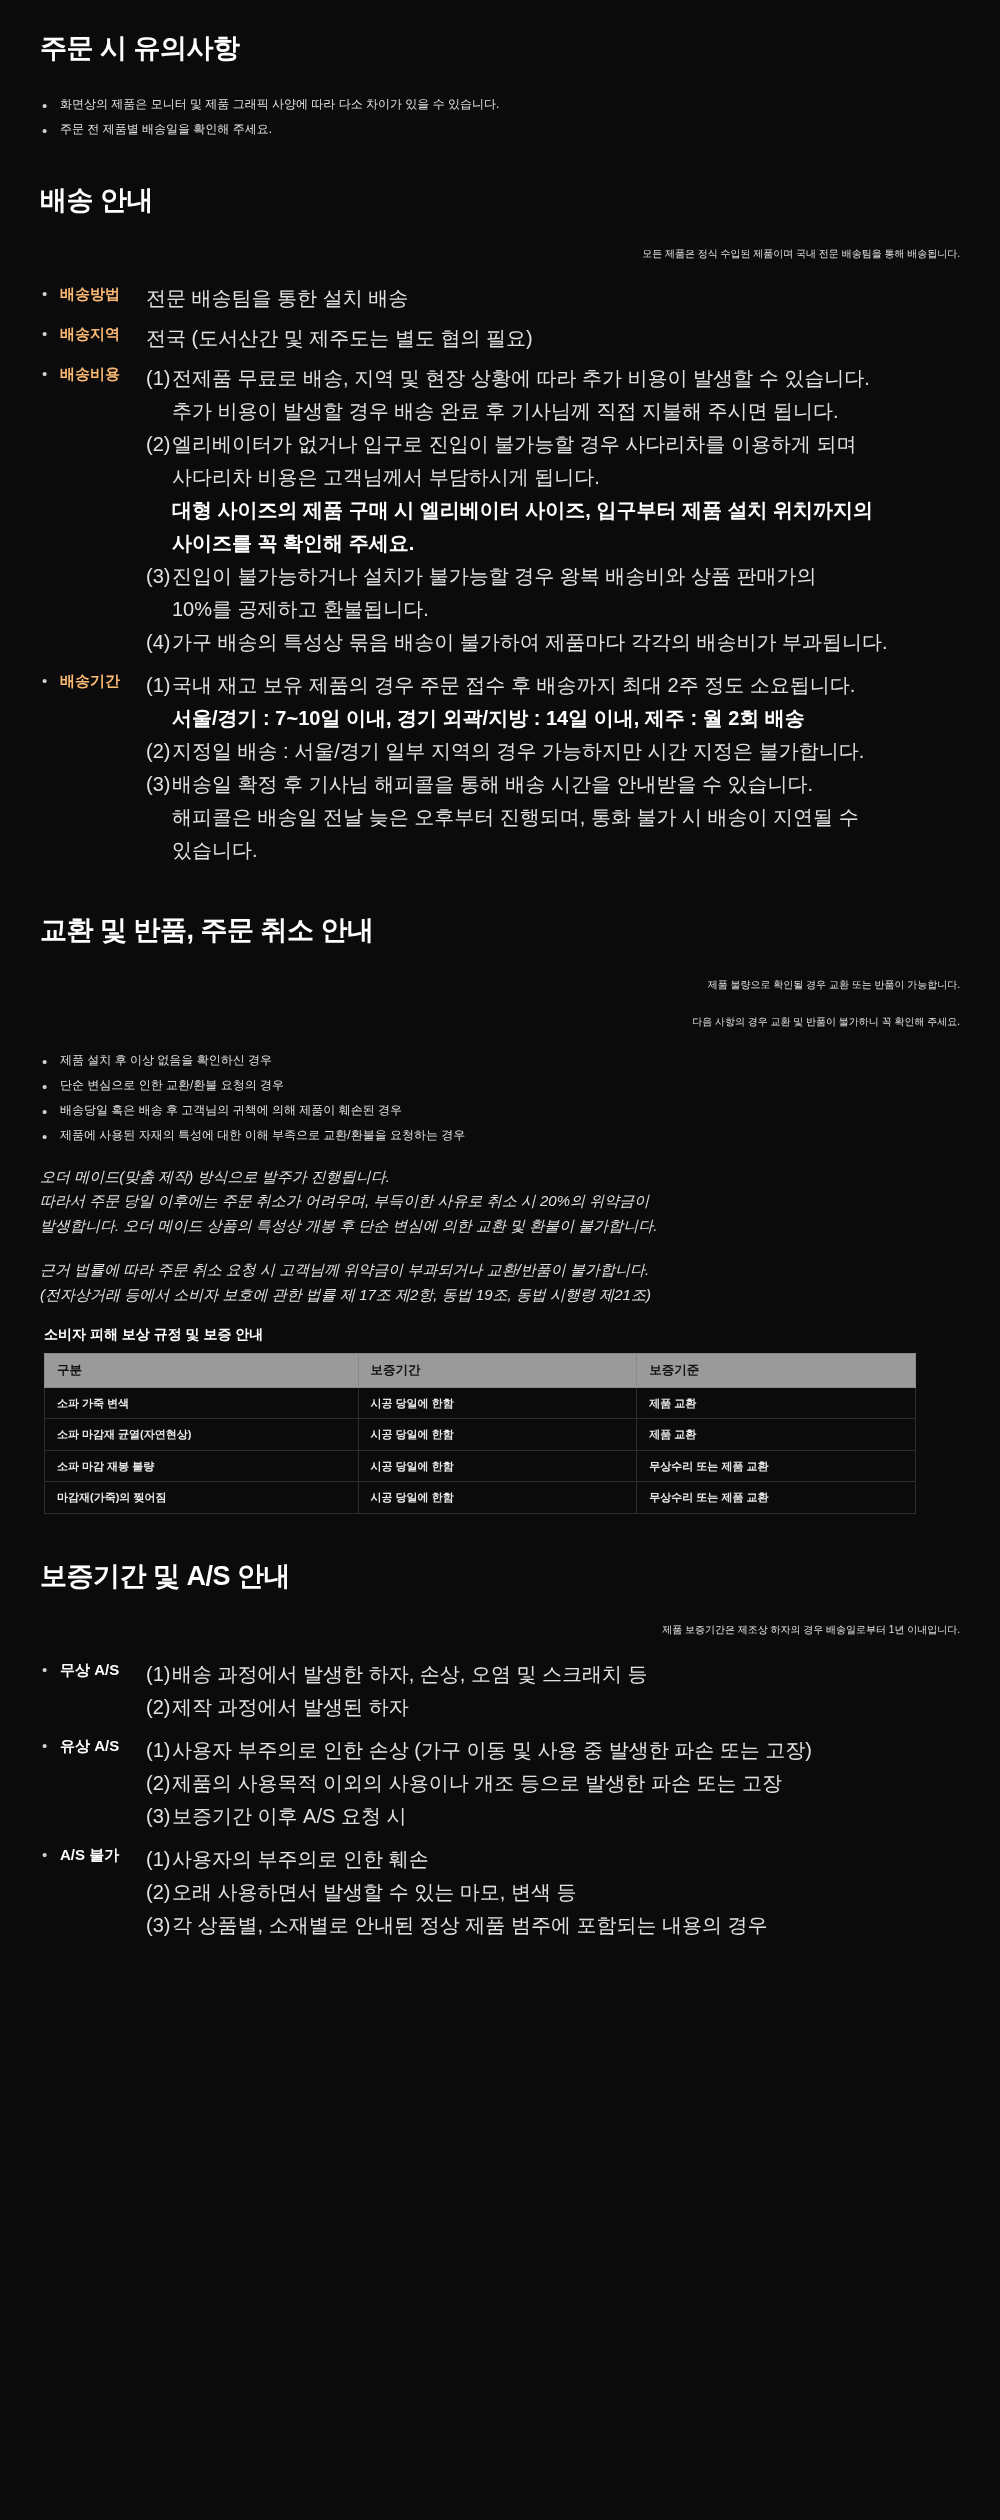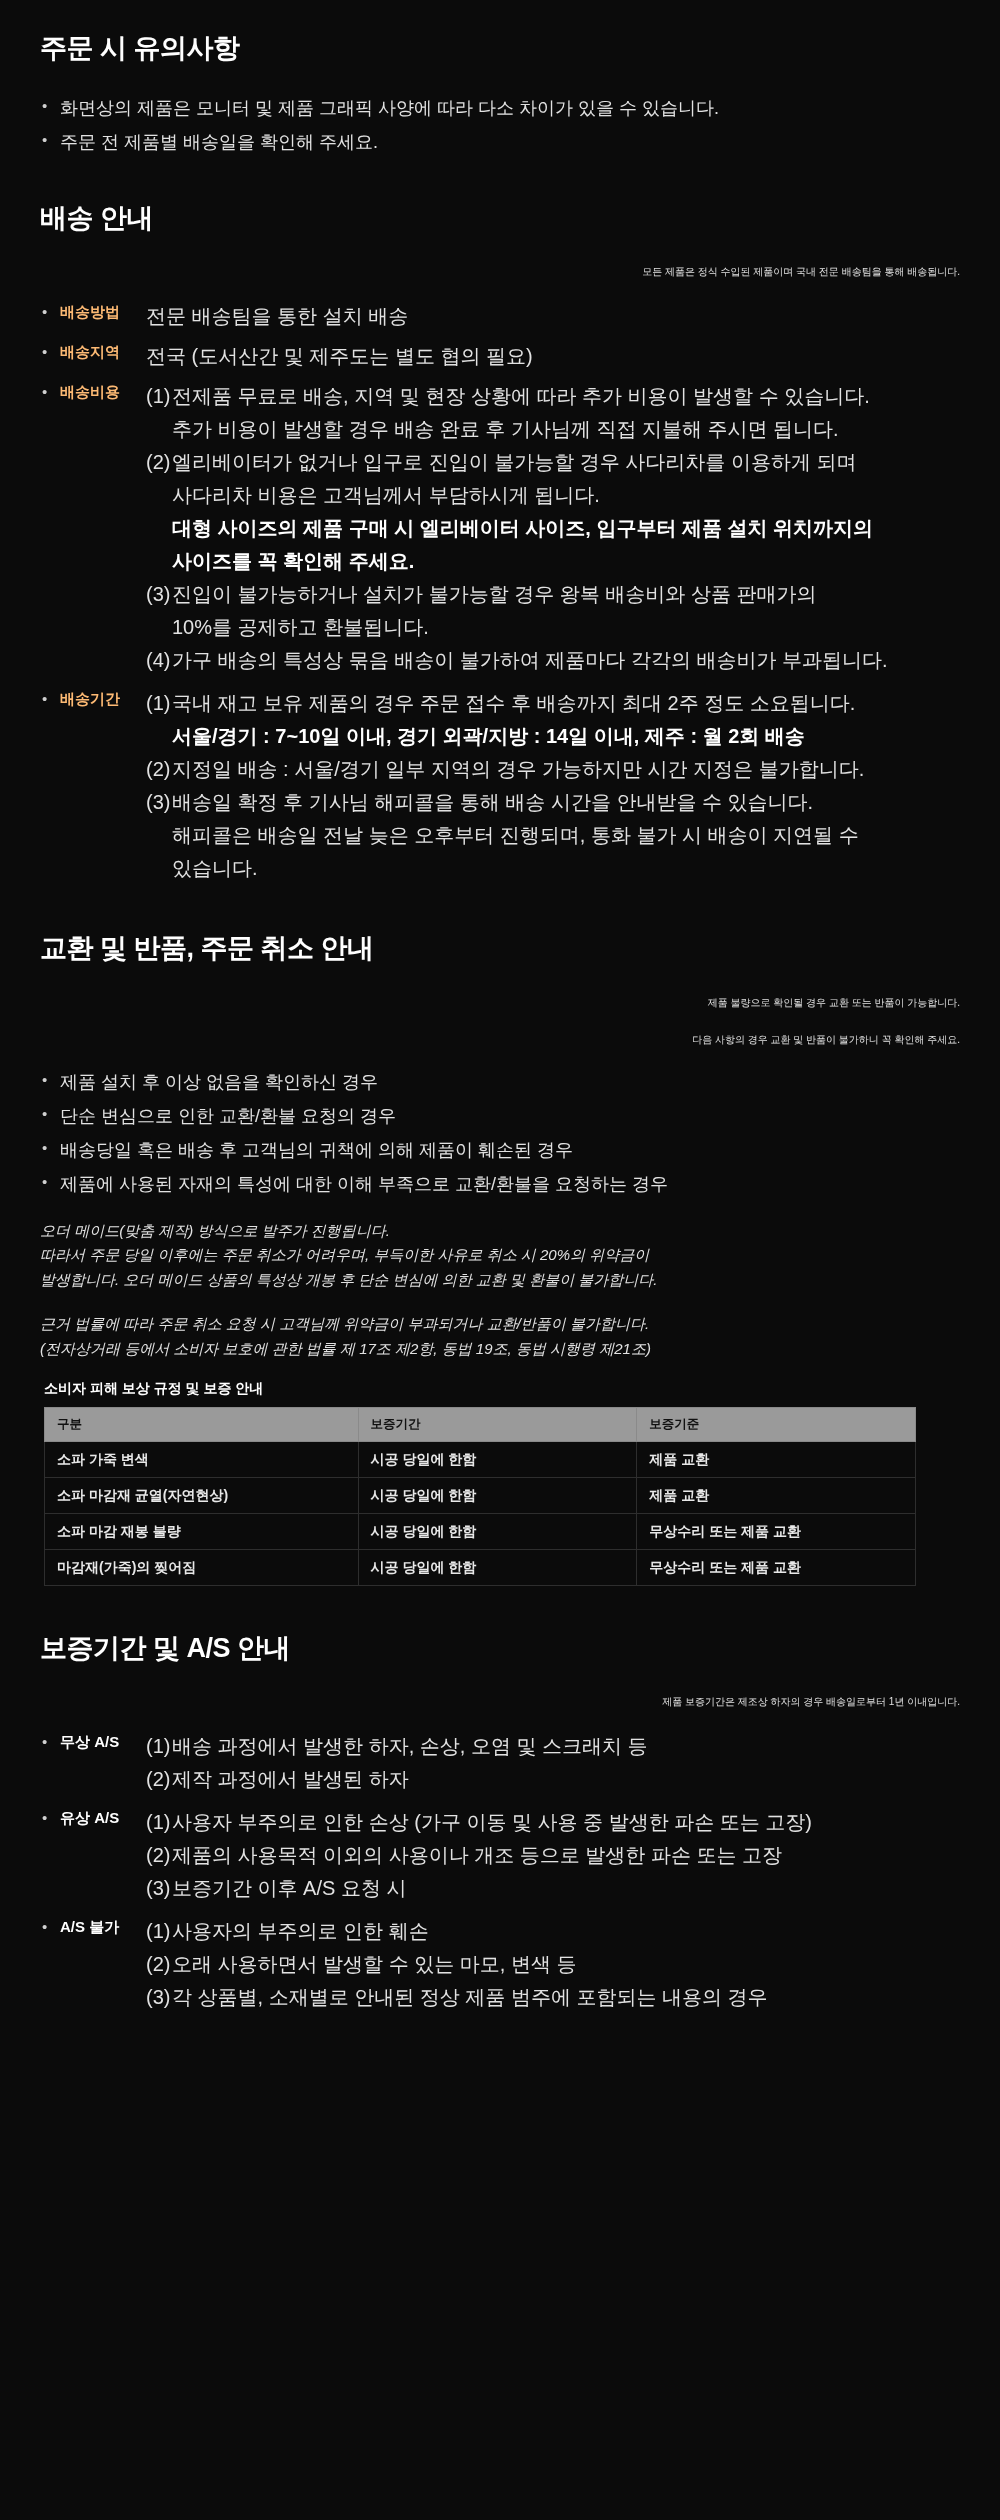--- a/index.html
+++ b/index.html
@@ -49,21 +49,21 @@
 
   ul.bullets {
     list-style: none;
     margin: 0;
     padding: 0;
   }
   ul.bullets > li {
     position: relative;
     padding-left: 20px;
     margin-bottom: 7px;
-    font-size: 18px;
+    font-size: 12px;
     color: #e2e2e2;
   }
   ul.bullets > li:before {
     content: "•";
     position: absolute;
     left: 2px;
     top: 0;
     color: #cfcfcf;
     font-size: 15px;
   }
@@ -135,21 +135,21 @@
     font-weight: bold;
     text-align: left;
     padding: 7px 12px;
     border: 1px solid #8a8a8a;
   }
   table.warranty tbody td {
     padding: 7px 12px;
     border: 1px solid #2e2e2e;
     color: #e8e8e8;
     font-weight: bold;
-    font-size: 14px;
+    font-size: 11px;
     background: #0b0b0b;
   }
   table.warranty col.c1 { width: 36%; }
   table.warranty col.c2 { width: 32%; }
   table.warranty col.c3 { width: 32%; }
 
   .as-label {
     font-weight: bold;
     color: #ffffff;
     width: 86px;

